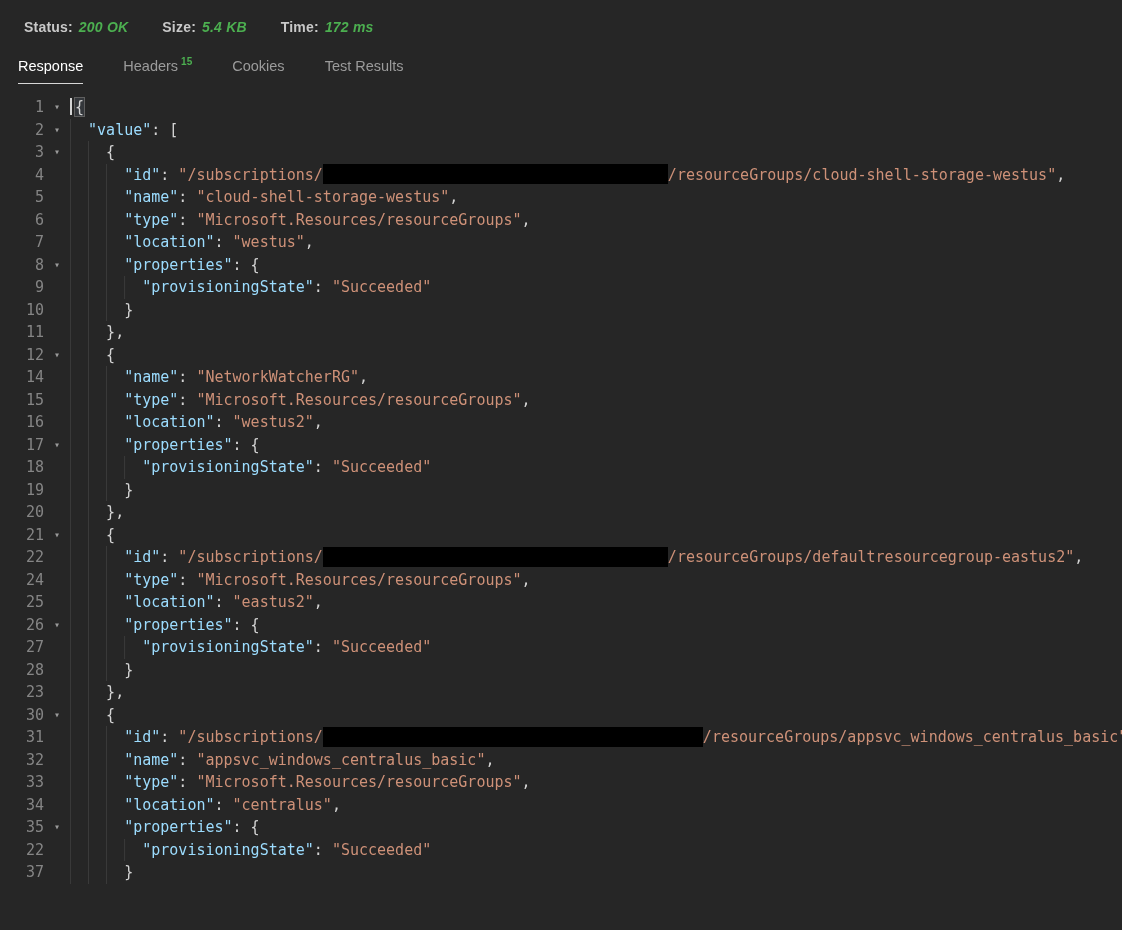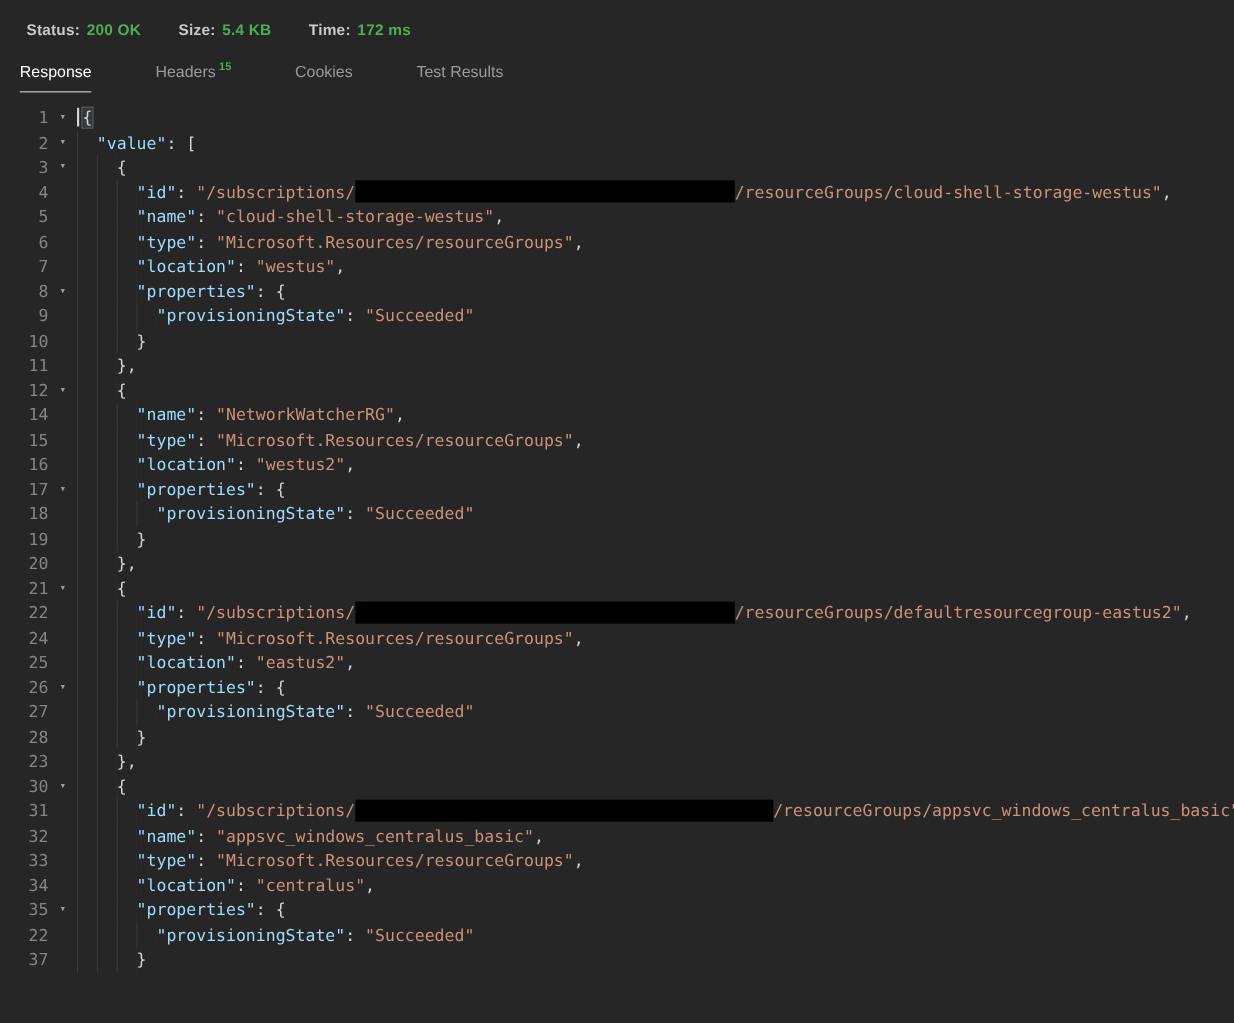--- a/index.html
+++ b/index.html
@@ -13,27 +13,27 @@
 
   
   .status-bar {
     display: flex;
     align-items: center;
     padding: 14px 24px 0 24px;
     height: 40px;
     gap: 34px;
   }
   .status-item { font-size: 14px; font-weight: 700; color: #c9c9c9; letter-spacing: .2px; }
-  .status-item .val { color: #4caf50; margin-left: 6px; font-weight: 700; }
+  .status-item .val { color: #4caf50; margin-left: 6px; font-weight: 700; font-style: italic; }
 
   
   .tabs {
     display: flex;
     align-items: flex-end;
-    gap: 58px;
+    gap: 40px;
     padding: 20px 0 0 18px;
     height: 44px;
   }
   .tab {
     font-size: 14.5px;
     color: #9b9b9b;
     padding-bottom: 9px;
     border-bottom: 1px solid transparent;
     cursor: pointer;
     white-space: nowrap;

